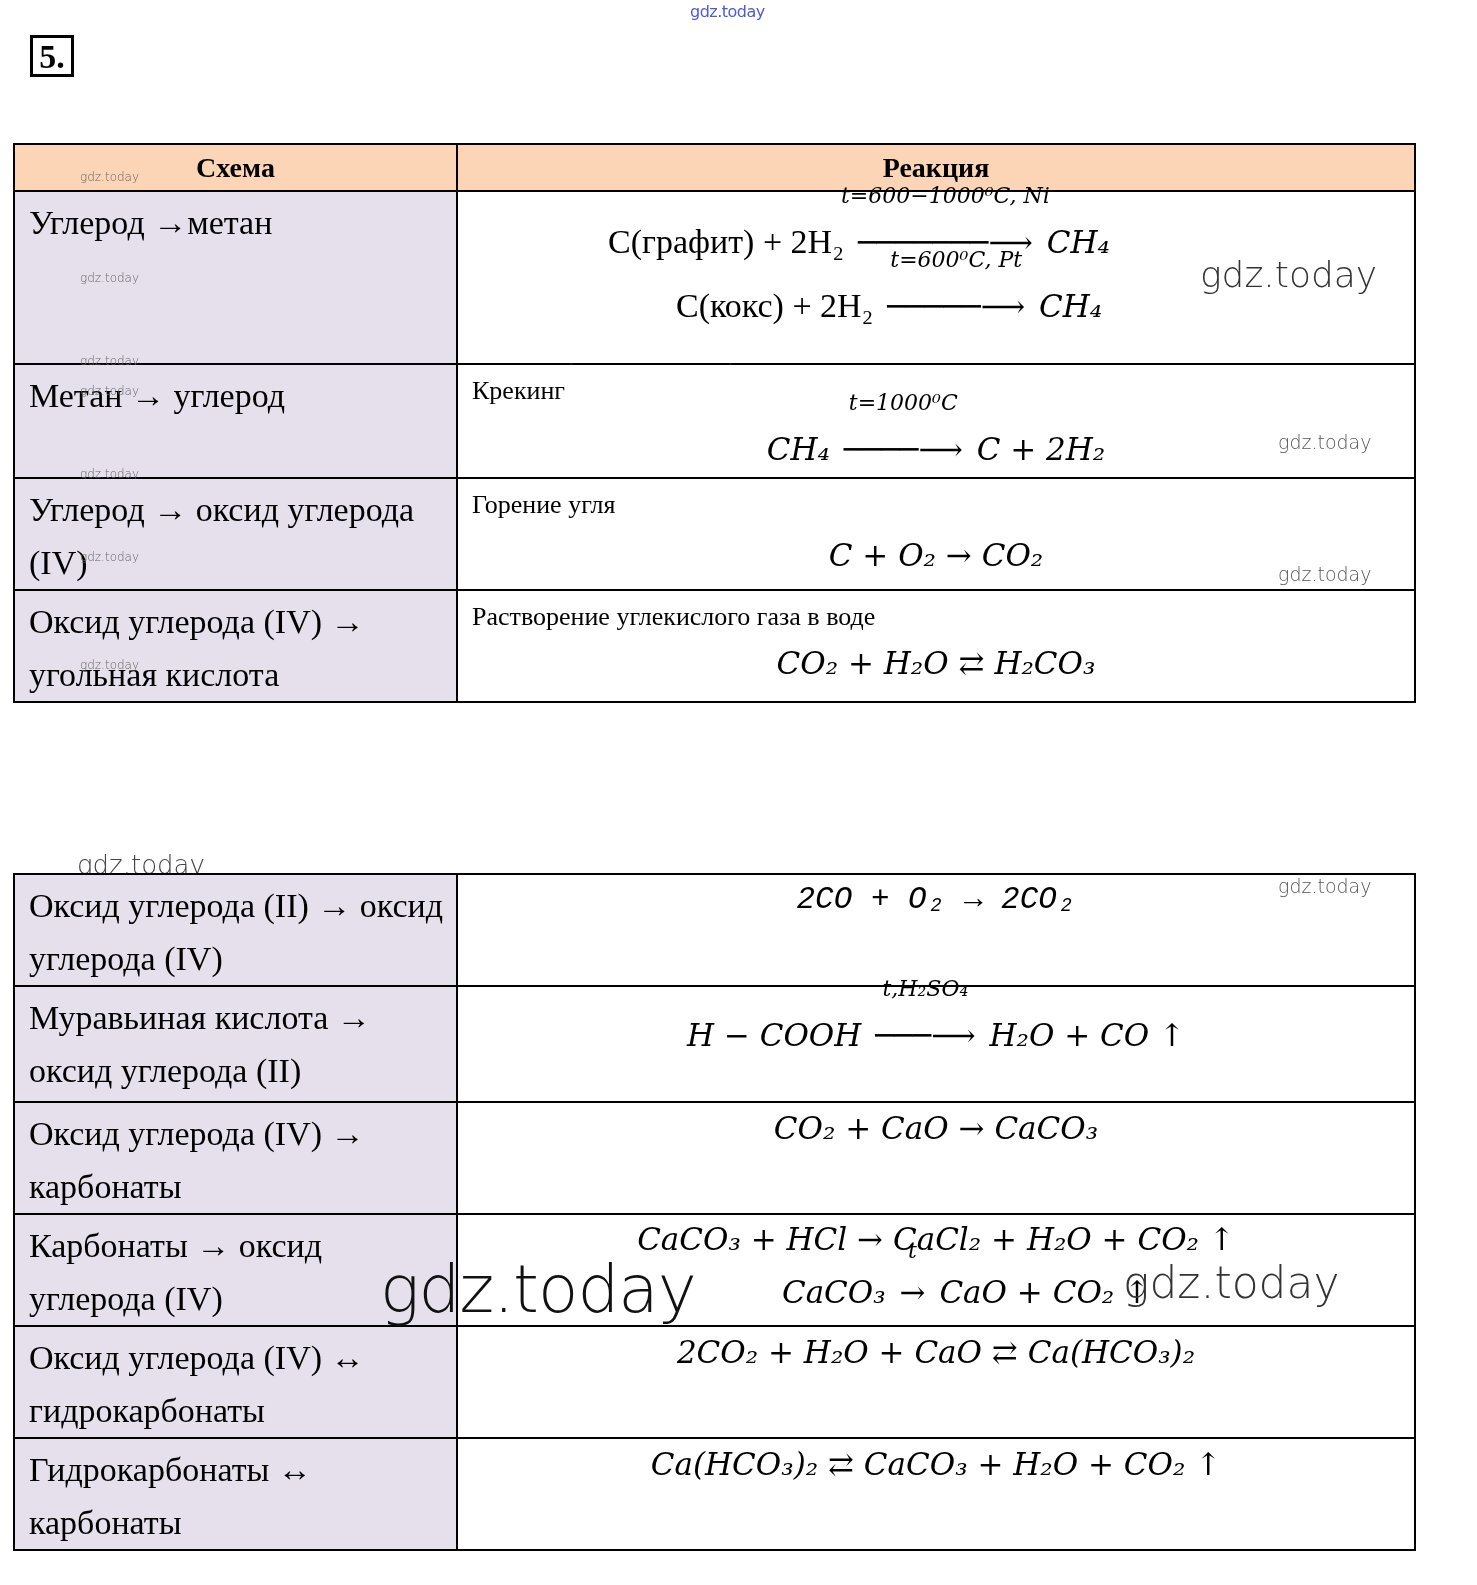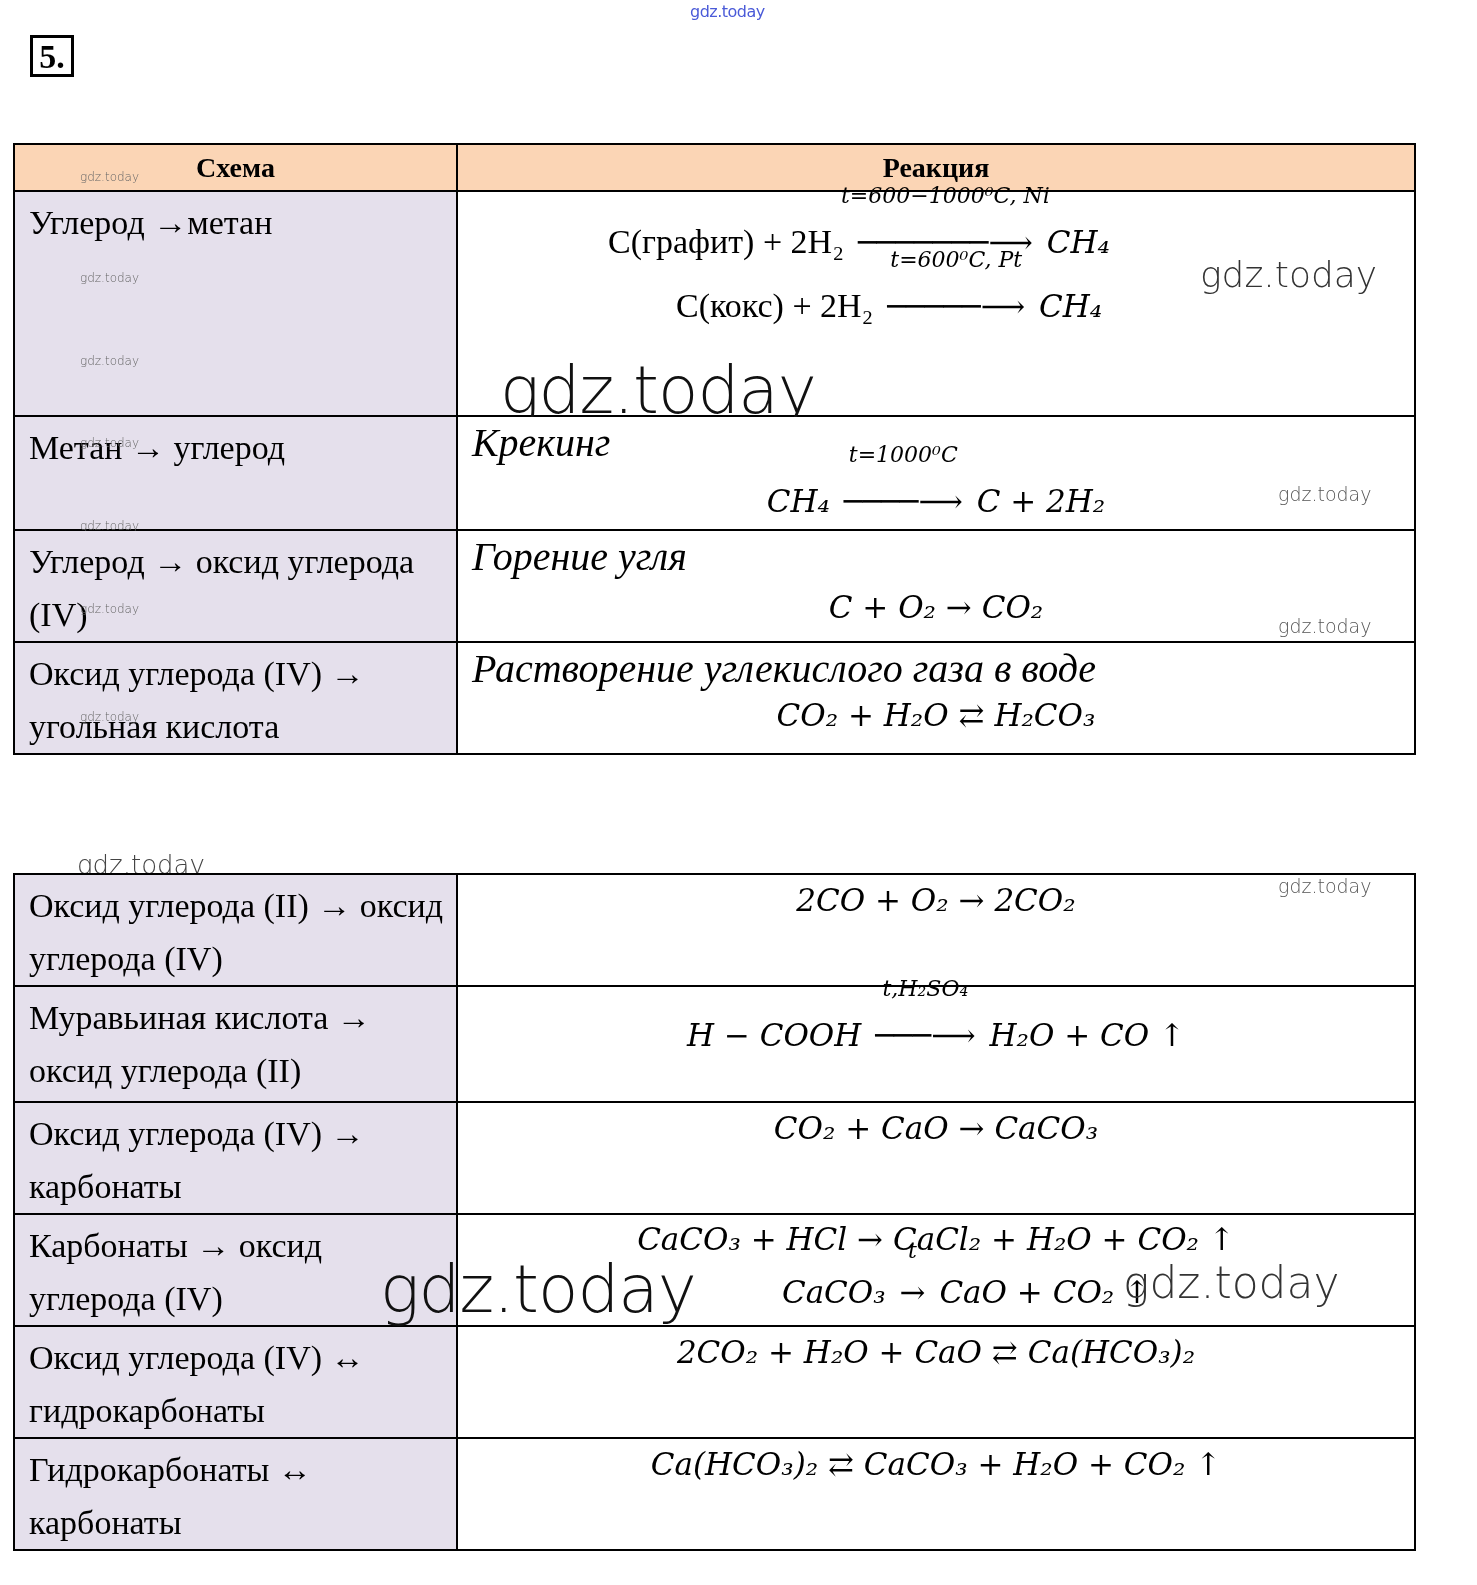--- a/index.html
+++ b/index.html
@@ -9,21 +9,21 @@
             font-size:16px; color:#4a5ad8; letter-spacing:-0.5px; }
   .task-num { position:absolute; left:30px; top:35px; width:44px; height:42px;
               border:3px solid #000; box-sizing:border-box; font-weight:bold; font-size:34px;
               line-height:38px; text-align:center; font-family:"Liberation Serif",serif; }
   table.tbl { position:absolute; left:13px; border-collapse:collapse; table-layout:fixed; width:1401px; }
   table.tbl td, table.tbl th { border:2px solid #000; vertical-align:top; padding:0; position:relative; }
   col.c1 { width:443px; } col.c2 { width:958px; }
   th { background:#FBD5B5; height:45px; font-weight:bold; font-size:28px; text-align:center; vertical-align:middle !important; }
   td.scheme { background:#E5E0EC; font-size:34px; line-height:53px; padding:4px 10px 0 14px !important; }
   td.react { background:#fff; font-size:34px; }
-  .desc { padding:4px 0 0 14px; line-height:44px; font-size:40px;font-style:italic; }
+  .desc { padding:4px 0 0 14px; line-height:44px; font-size:26px; }
   .eq { text-align:center; font-family:"DejaVu Serif",serif; font-style:italic; font-size:31px; line-height:56px; white-space:nowrap; }
   .eq .rus { font-style:normal; font-family:"Liberation Serif",serif; font-size:34px;margin-top:21px; }
   .arr { display:inline-block; position:relative; text-align:left; vertical-align:baseline; margin:0 4px; }
   .arr .cond { position:absolute; left:50%; transform:translateX(-50%); top:-30px; font-size:22px; white-space:nowrap; line-height:24px; }
   .arr .line { display:inline-block; font-style:normal; }
   .wm { position:absolute; font-family:"DejaVu Sans",sans-serif; color:#555; white-space:nowrap; pointer-events:none; font-weight:300; }
   .wm.s { font-size:12px; color:#666; }
   .wm.m { font-size:19px; color:#555; }
   .wm.l { font-size:36px; color:#333; }
   .wm.xl { font-size:66px; color:#111; letter-spacing:-1px; }
@@ -39,21 +39,21 @@
       <col class="c1">
       <col class="c2">
     </colgroup>
   <tbody>
       <tr style="height:47px;">
     <th><span>Схема</span>
       <span class="wm s" style="left:65px;top:25px;">gdz.today</span></th>
     <th>Реакция</th>
   </tr>
 
-  <tr style="height:225px;">
+  <tr style="height:173px;">
     <td class="scheme">
       <span>Углерод →метан</span>
       <span class="wm s" style="left:65px;top:60px;">gdz.today</span>
       <span class="wm s" style="left:65px;top:143px;">gdz.today</span>
     </td>
     <td class="react">
       <div class="eq" style="margin-top:22px;padding-left:150px;text-align:left;">
         <span class="rus">C(графит) + 2H₂</span>
         <span class="arr"><span class="cond">t=600−1000⁰C, Ni</span><span class="line">───────⟶</span></span>
         <span>CH₄</span>
@@ -118,21 +118,21 @@
       <col class="c1">
       <col class="c2">
     </colgroup>
 
   <tbody>
       <tr style="height:108px;">
     <td class="scheme">
       <span>Оксид углерода (II) → оксид углерода (IV)</span>
     </td>
     <td class="react">
-      <div class="eq" style="line-height:50px;">2CO + O₂ → 2CO₂</div>
+      <div class="eq" style="line-height:50px;font-family:Liberation Mono, monospace;">2CO + O₂ → 2CO₂</div>
       <span class="wm m" style="left:820px;top:0px;">gdz.today</span>
     </td>
   </tr>
 
   <tr style="height:116px;">
     <td class="scheme">
       <span>Муравьиная кислота → оксид углерода (II)</span>
     </td>
     <td class="react">
       <div class="eq" style="margin-top:20px;">

